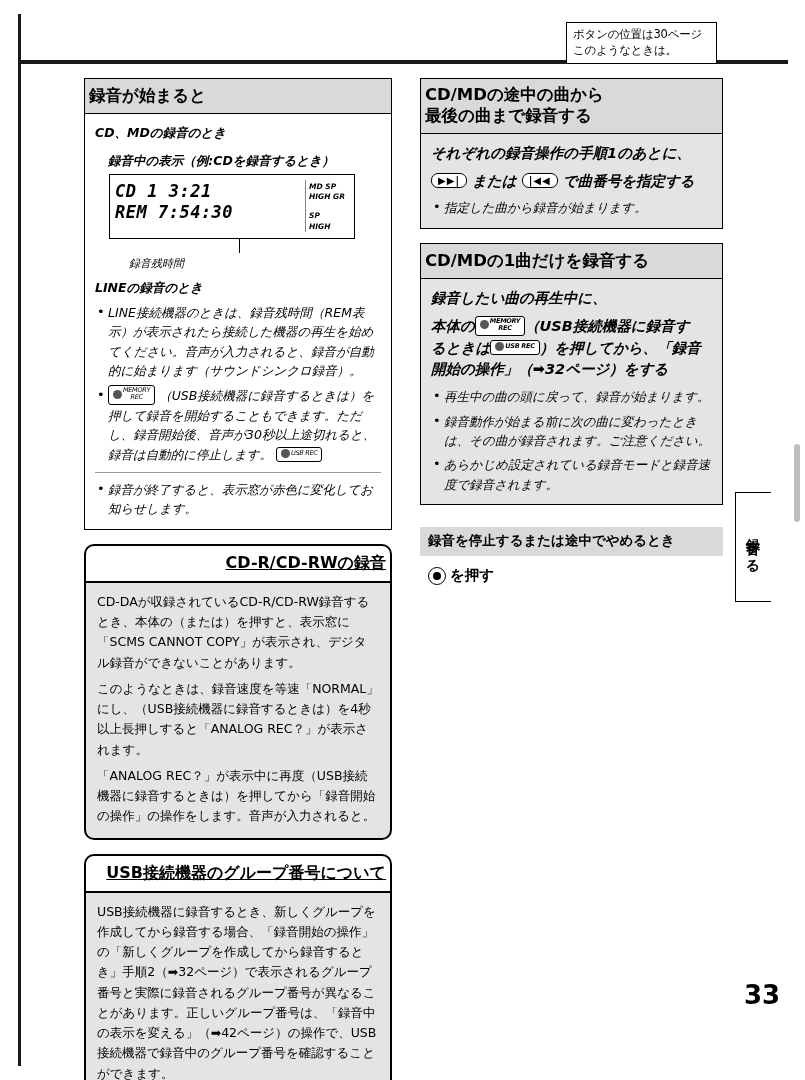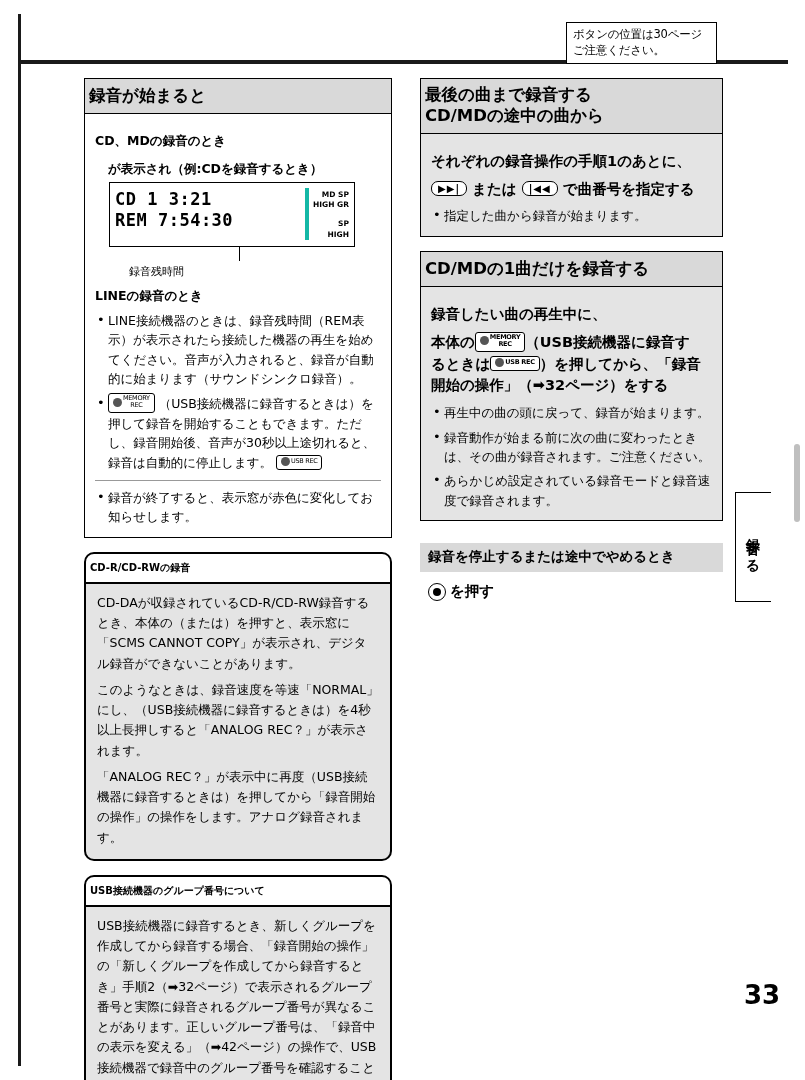--- a/index.html
+++ b/index.html
@@ -66,33 +66,35 @@
     text-align: left;
     font-weight: bold;
     font-size: 16.5px;
     padding: 6px 4px 7px 4px;
     line-height: 1.3;
   }
   .hdr-bar.two-line { padding: 5px 4px 6px 4px; }
   .body-box {
     border: 1.5px solid #000;
     border-top: none;
-    padding: 17px 10px 10px 10px;
+    padding: 9px 10px 10px 10px;
     font-size: 12.5px;
     line-height: 1.55;
+    font-style: italic;
   }
   .body-box.gray { background: #e4e4e4; }
   .rounded-head {
     border: 2px solid #000;
     border-radius: 10px 10px 0 0;
     background: #fff;
-    text-align: left;
-    font-weight: bold;
-    font-size: 10px;
+    text-align: right;
+    font-weight: bold;
+    font-size: 16px;
     padding: 7px 4px 7px 4px;
+    text-decoration: underline;
   }
   .rounded-body {
     border: 2px solid #000;
     border-top: none;
     border-radius: 0 0 10px 10px;
     background: #e4e4e4;
     padding: 9px 11px 11px 11px;
     font-size: 12.5px;
     line-height: 1.62;
   }
@@ -163,24 +165,24 @@
     font-family: "DejaVu Sans Mono", "Liberation Mono", monospace;
     font-size: 17px;
     font-weight: bold;
     line-height: 1.25;
     letter-spacing: 0.5px;
     padding-top: 1px;
   }
   .disp-right {
     font-size: 7.5px;
     line-height: 1.35;
-    text-align: right;
+    text-align: left;
     padding: 2px 0 0 2px;
     font-weight: bold;
-    border-left: 4px solid #14b8a6;
+    border-left: 1px solid #14b8a6;
     margin-left: 12px;
     padding-left: 3px;
     min-width: 44px;
   }
   .disp-right .r2 { margin-top: 9px; }
   .caption-line {
     position: relative;
     height: 16px;
   }
   .caption-line .vline {
@@ -305,31 +307,31 @@
 </head>
 <body>
 
 <div class="page">
 
   <div class="left-rule"></div>
   <div class="top-rule"></div>
 
   <div class="header-note">
     <div>ボタンの位置は30ページ</div>
-    <div>ご注意ください。</div>
+    <div>このようなときは。</div>
   </div>
 
   <div class="col-left">
 
     <div class="block">
       <div class="hdr-bar">録音が始まると</div>
       <div class="body-box">
         <p style="font-weight:bold;">CD、MDの録音のとき</p>
 
-        <div class="sub-bold">が表示され（例:CDを録音するとき）</div>
+        <div class="sub-bold">録音中の表示（例:CDを録音するとき）</div>
 
         <div class="display-wrap">
           <div class="display-box">
             <div class="disp-main">
               <div>CD  1   3:21</div>
               <div>REM 7:54:30</div>
             </div>
             <div class="disp-right">
               <div>MD SP</div>
               <div>HIGH  GR</div>
@@ -357,39 +359,39 @@
           <li>録音が終了すると、表示窓が赤色に変化してお知らせします。</li>
         </ul>
       </div>
     </div>
 
     <div class="block">
       <div class="rounded-head">CD-R/CD-RWの録音</div>
       <div class="rounded-body">
         <p>CD-DAが収録されているCD-R/CD-RW録音するとき、本体の（または）を押すと、表示窓に「SCMS CANNOT COPY」が表示され、デジタル録音ができないことがあります。</p>
         <p>このようなときは、録音速度を等速「NORMAL」にし、（USB接続機器に録音するときは）を4秒以上長押しすると「ANALOG REC？」が表示されます。</p>
-        <p>「ANALOG REC？」が表示中に再度（USB接続機器に録音するときは）を押してから「録音開始の操作」の操作をします。アナログ録音されます。</p>
+        <p>「ANALOG REC？」が表示中に再度（USB接続機器に録音するときは）を押してから「録音開始の操作」の操作をします。音声が入力されると。</p>
       </div>
     </div>
 
     <div class="block">
       <div class="rounded-head">USB接続機器のグループ番号について</div>
       <div class="rounded-body">
         <p>USB接続機器に録音するとき、新しくグループを作成してから録音する場合、「録音開始の操作」の「新しくグループを作成してから録音するとき」手順2（➡32ページ）で表示されるグループ番号と実際に録音されるグループ番号が異なることがあります。正しいグループ番号は、「録音中の表示を変える」（➡42ページ）の操作で、USB接続機器で録音中のグループ番号を確認することができます。</p>
       </div>
     </div>
 
   </div>
 
   <div class="col-right">
 
     <div class="block">
       <div class="hdr-bar two-line">
+        <div>CD/MDの途中の曲から</div>
         <div>最後の曲まで録音する</div>
-        <div>CD/MDの途中の曲から</div>
       </div>
       <div class="body-box gray">
         <p class="bold-lead">それぞれの録音操作の手順1のあとに、</p>
         <p class="bold-lead">
           <span class="btn-oval">▶▶|</span>
           <span>または</span>
           <span class="btn-oval">|◀◀</span>
           <span>で曲番号を指定する</span>
         </p>
         <ul class="bul">

